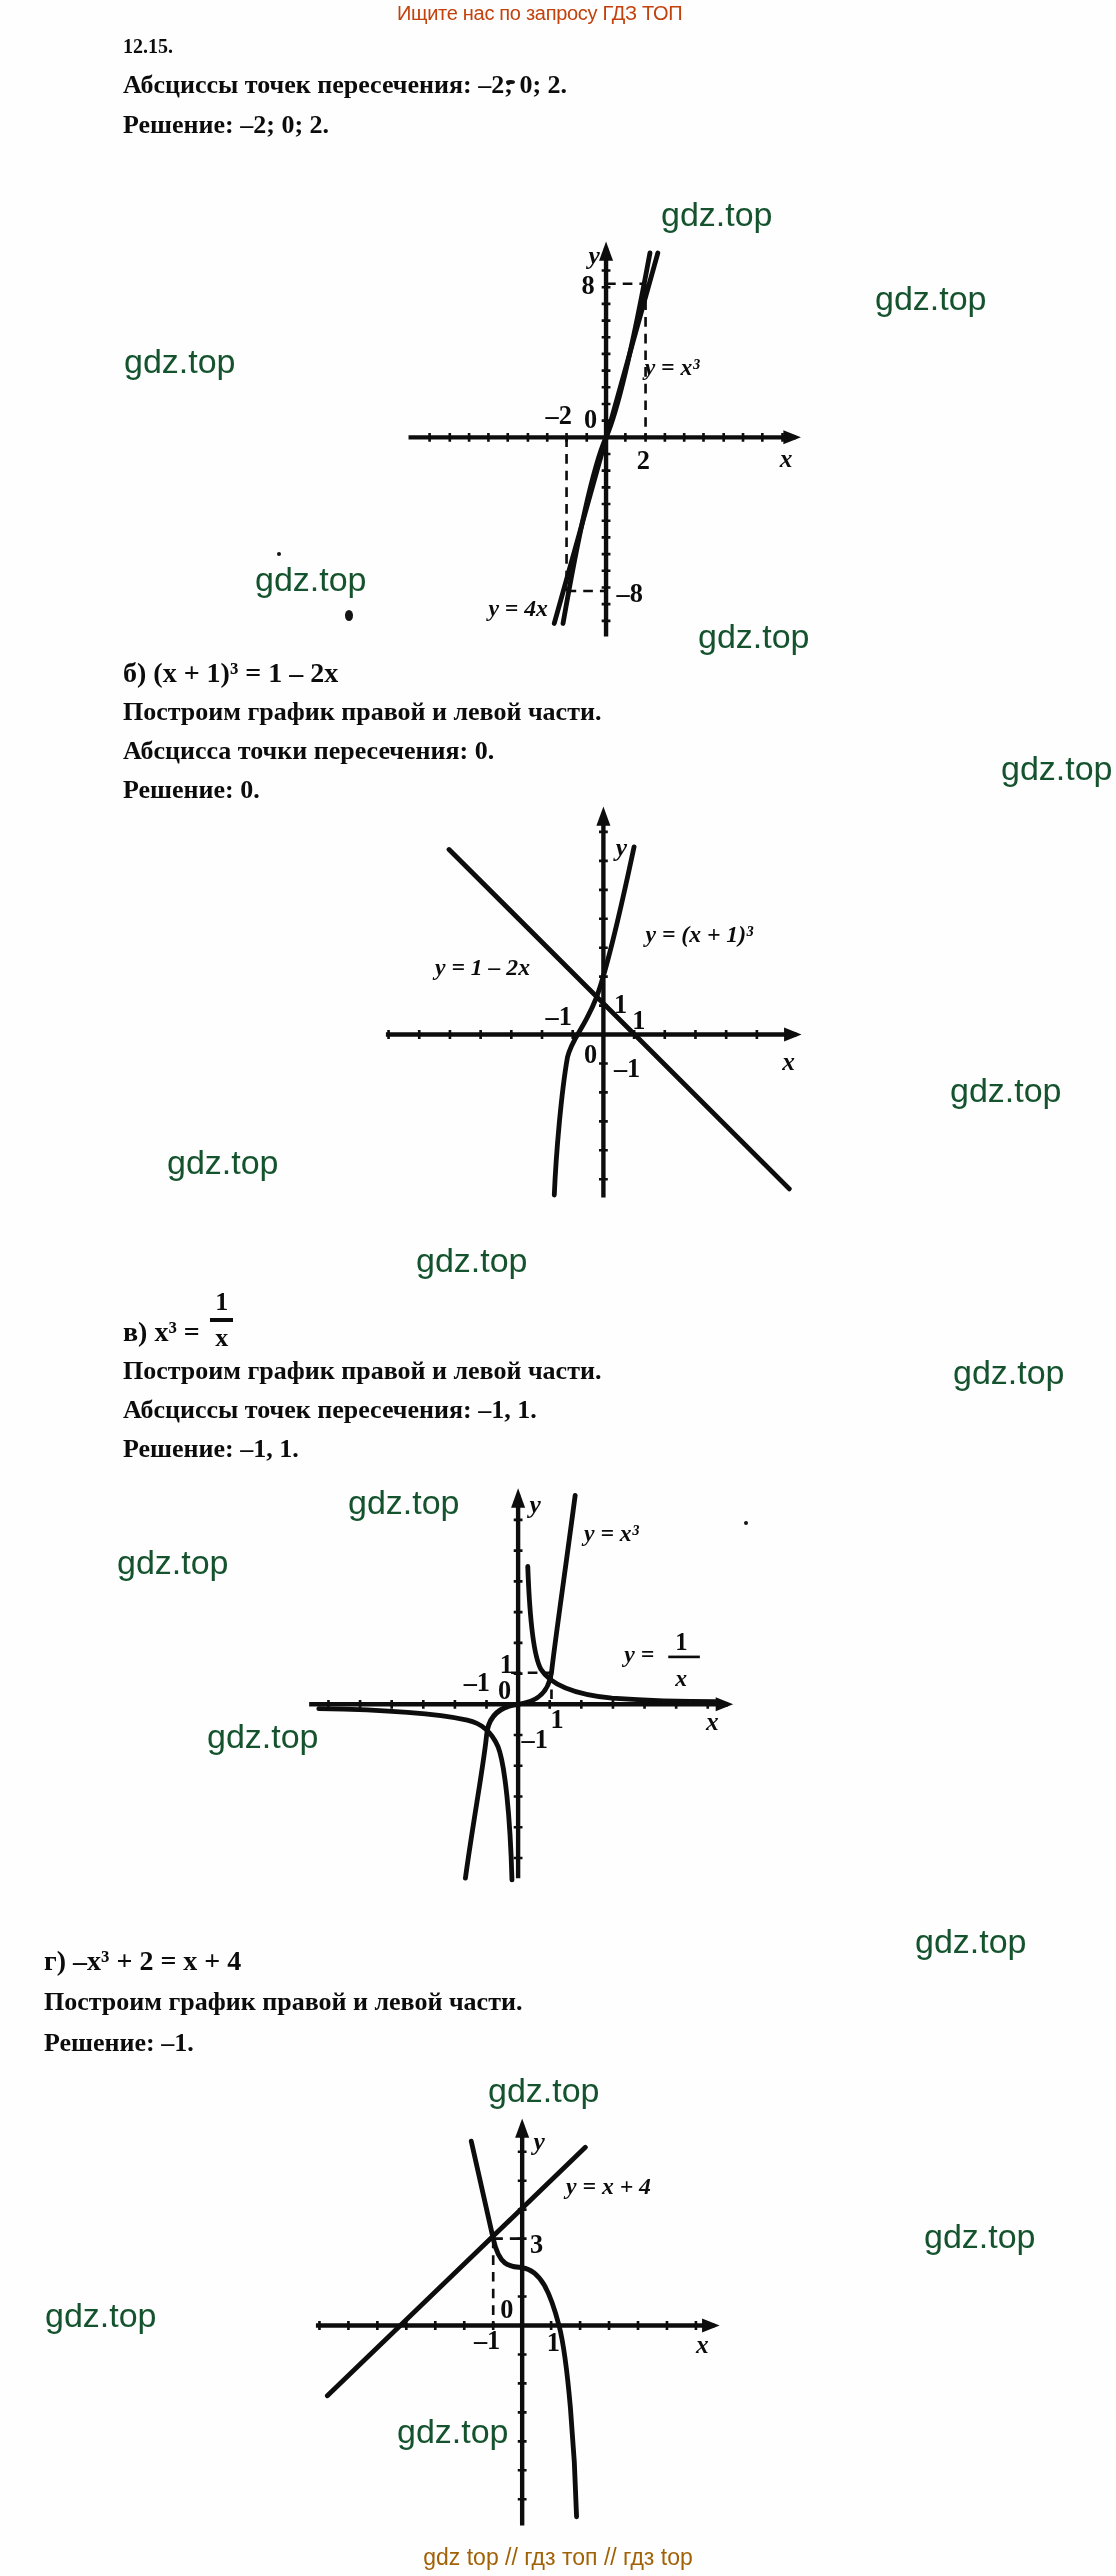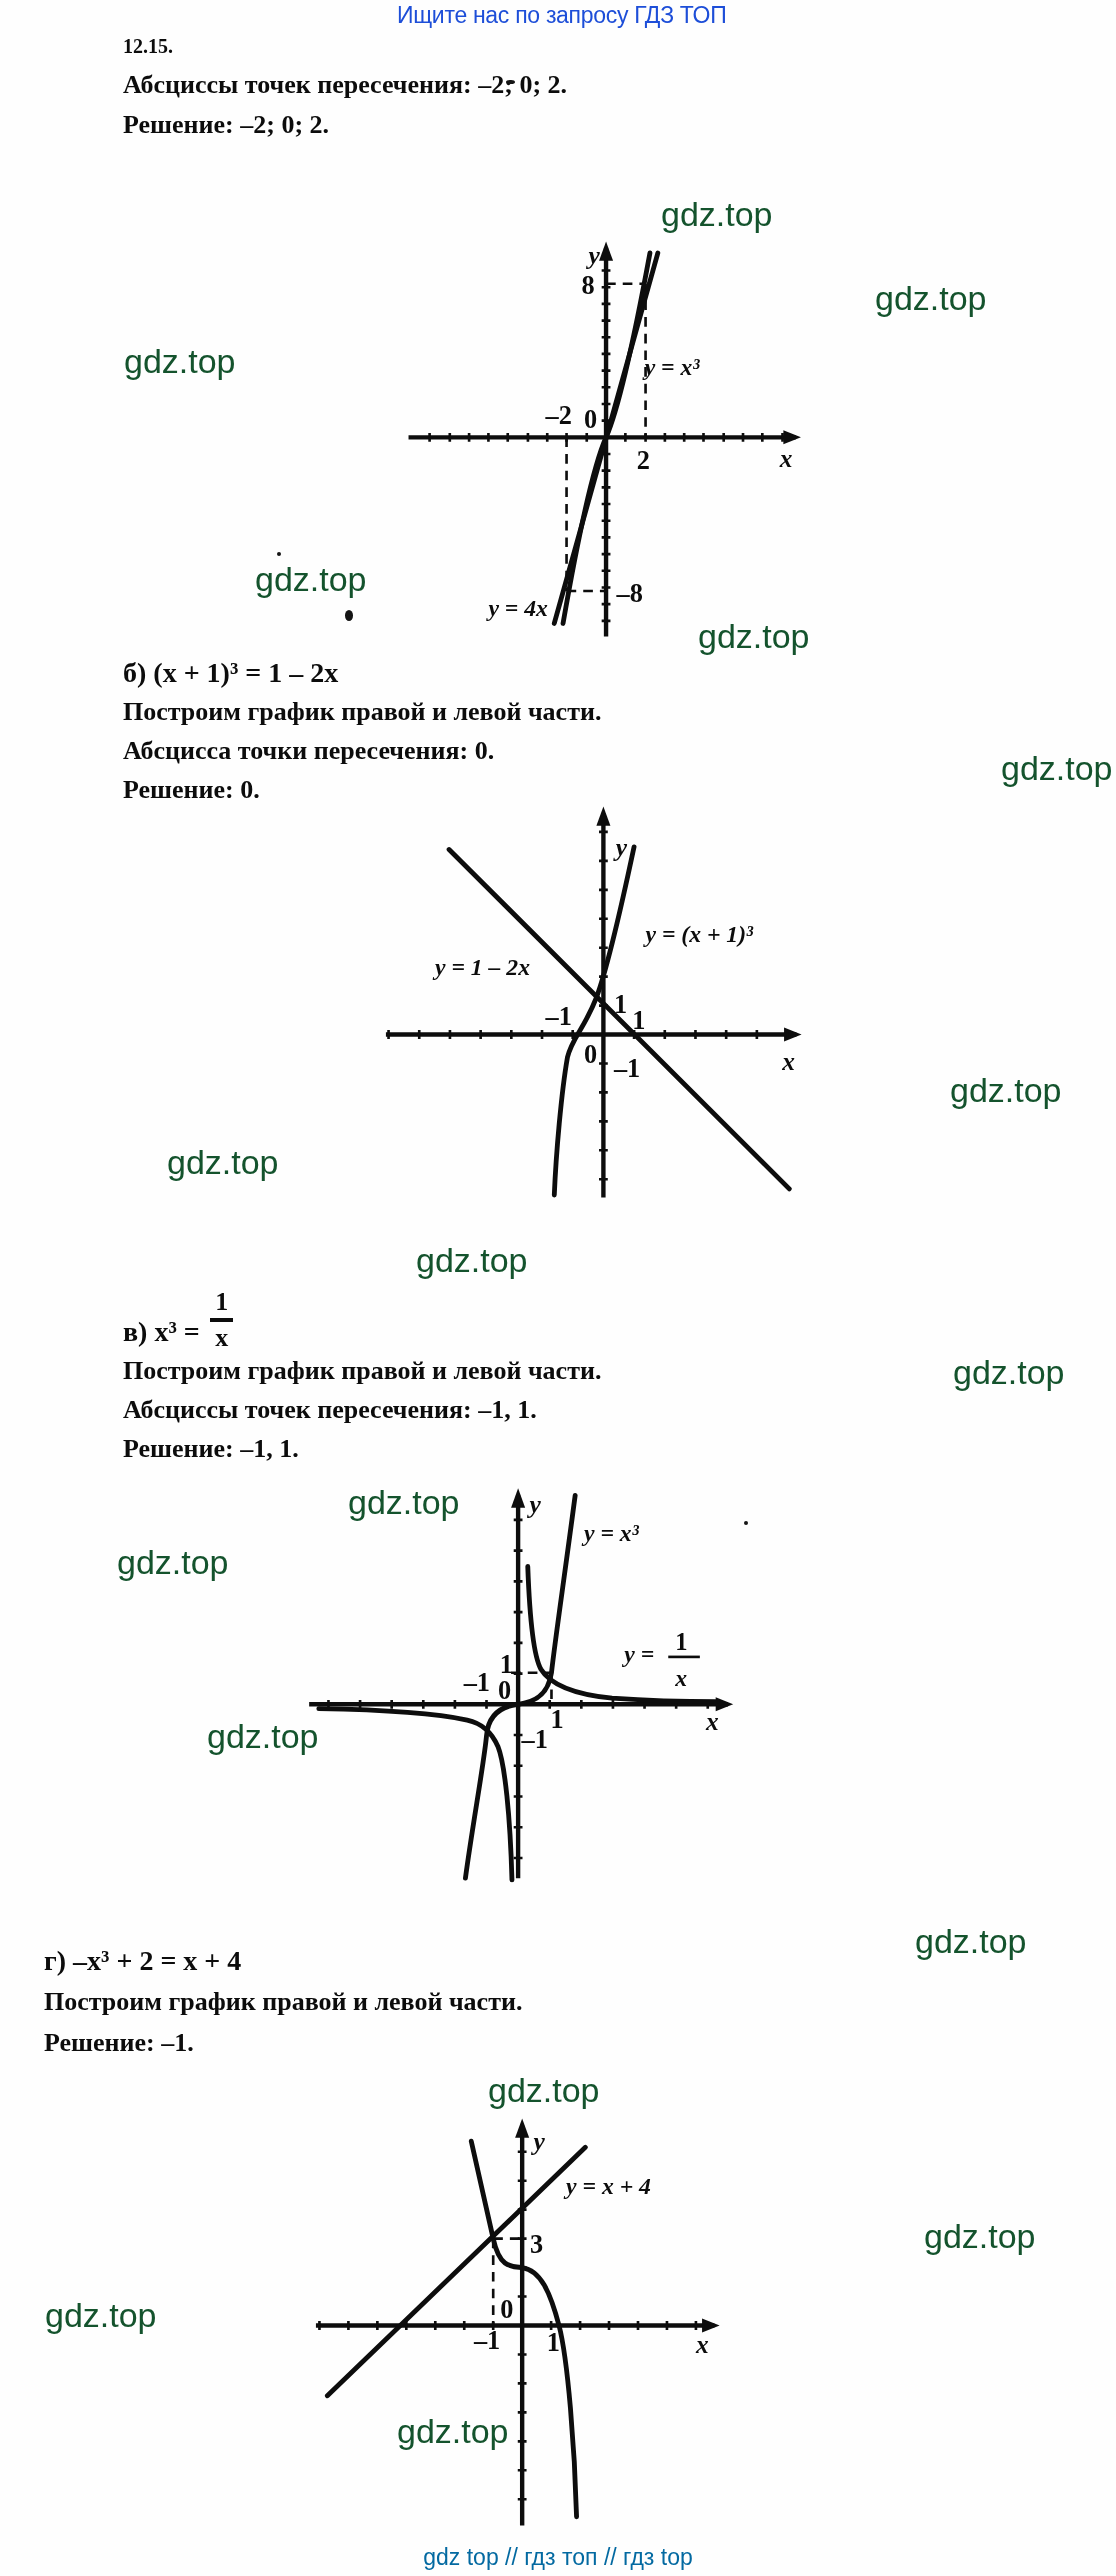--- a/index.html
+++ b/index.html
@@ -1,31 +1,31 @@
 <!DOCTYPE html>
 <html style="font-size:14px"><head>
 <meta charset="utf-8">
 <style>
   html,body{margin:0;padding:0;background:#ffffff;}
   .page{position:relative;width:1116px;height:2576px;background:#fefefe;
         font-family:"Liberation Serif",serif;color:#0c0c0c;overflow:hidden;}
   .green-header{position:absolute;left:397px;top:1.8px;
-    font-family:"Liberation Sans",sans-serif;font-size:23px;letter-spacing:-0.3px;
-    color:#1d4ed8;font-weight:500;white-space:nowrap;}
+    font-family:"Liberation Sans",sans-serif;font-size:20px;letter-spacing:-0.3px;
+    color:#c2410c;font-weight:500;white-space:nowrap;}
   .wm{position:absolute;font-family:"Liberation Sans",sans-serif;font-size:34px;
       color:#14532d;white-space:nowrap;}
   .sol{position:absolute;font-weight:700;font-size:26px;line-height:40px;white-space:nowrap;}
   .sol .eq{font-size:28px;}
   .prob-num{position:absolute;left:123px;top:35px;font-weight:800;font-size:20px;}
   .eqrow{display:flex;align-items:flex-end;height:84px;font-size:28px;font-weight:700;}
   .frac{display:inline-flex;flex-direction:column;align-items:center;margin-left:10.5px;line-height:1;}
   .frac .fbar{display:block;width:23px;height:3.5px;background:#0c0c0c;margin:3.5px 0;}
   .frac span{font-size:26px;}
   .footer-tag{position:absolute;left:0;top:2544px;width:100%;text-align:center;
-    font-family:"Liberation Sans",sans-serif;font-size:23px;color:#0369a1;white-space:nowrap;}
+    font-family:"Liberation Sans",sans-serif;font-size:23px;color:#a16207;white-space:nowrap;}
   svg{position:absolute;overflow:visible;}
   svg text{font-family:"Liberation Serif",serif;fill:#0c0c0c;}
   .t-num{font-size:30px;font-weight:700;}
   .t-lbl{font-size:27px;font-style:italic;font-weight:700;}
   .t-ax{font-size:29px;font-style:italic;font-weight:700;}
   .t-frnum{font-size:28px;font-weight:700;}
   .ax{stroke:#0d0d0d;stroke-width:5;fill:none;}
   .tk{stroke:#0d0d0d;stroke-width:3;fill:none;}
   .cv{stroke:#0d0d0d;stroke-width:5.5;fill:none;stroke-linecap:round;}
   .dsh{stroke:#0d0d0d;stroke-width:3;fill:none;stroke-dasharray:11 8;}

